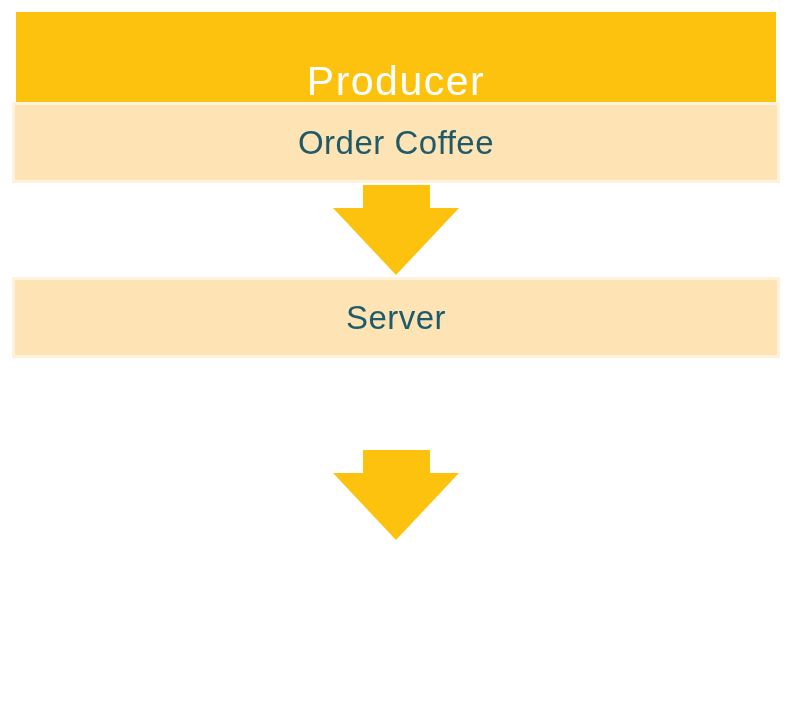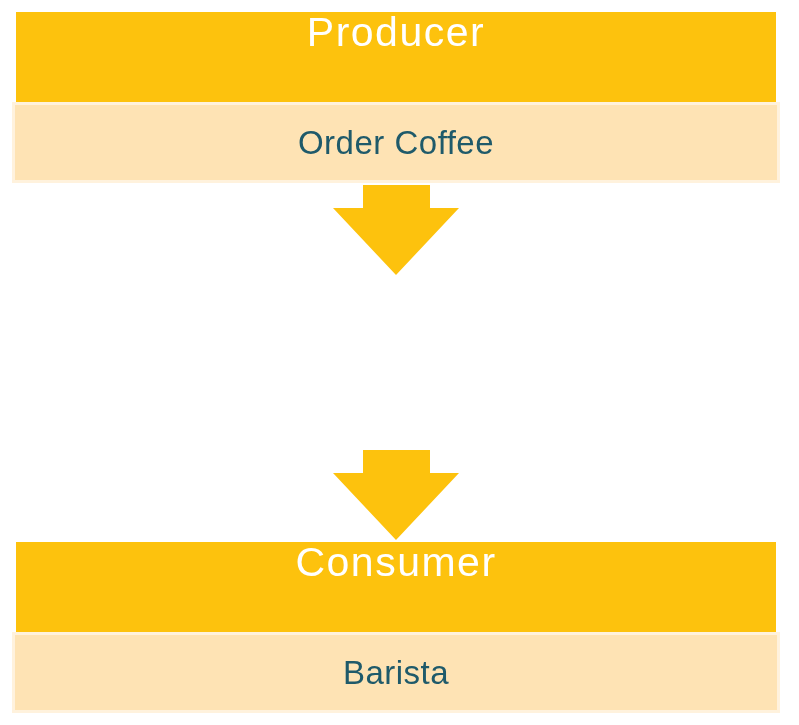--- a/index.html
+++ b/index.html
@@ -24,21 +24,21 @@
   }
   .unit {
     position: absolute;
     left: 12px;
     width: 768px;
   }
   .unit .header {
     width: 760px; height: 90px;
     margin: 0 auto;
     background: var(--header-bg);
-    display: flex; align-items: flex-start; justify-content: center;
+    display: flex; align-items: flex-end; justify-content: center;
   }
   .unit .header .title {
     color: var(--header-text);
     font-size: 41px;
     font-weight: 400;
     letter-spacing: 1.5px;
     line-height: 1;
   }
   .unit .detail {
     width: 768px; height: 81px;
@@ -77,28 +77,23 @@
     <div class="detail">
       <span class="label">Order Coffee</span>
     </div>
   </section>
 
   <svg class="arrow arrow-1" viewBox="0 0 126 90" preserveAspectRatio="none" aria-hidden="true">
     <polygon points="30,0 97,0 97,23 126,23 63,90 0,23 30,23" fill="#FDC20D"></polygon>
   </svg>
 
   <section class="unit unit-2">
+    <div class="detail">
+      <span class="label">Server</span>
+    </div>
   </section>
 
   <svg class="arrow arrow-2" viewBox="0 0 126 90" preserveAspectRatio="none" aria-hidden="true">
     <polygon points="30,0 97,0 97,23 126,23 63,90 0,23 30,23" fill="#FDC20D"></polygon>
   </svg>
 
-  <section class="unit unit-3">
-    <div class="header">
-      <span class="title">Consumer</span>
-    </div>
-    <div class="detail">
-      <span class="label">Barista</span>
-    </div>
-  </section>
 
 </div>
 
 </body></html>

